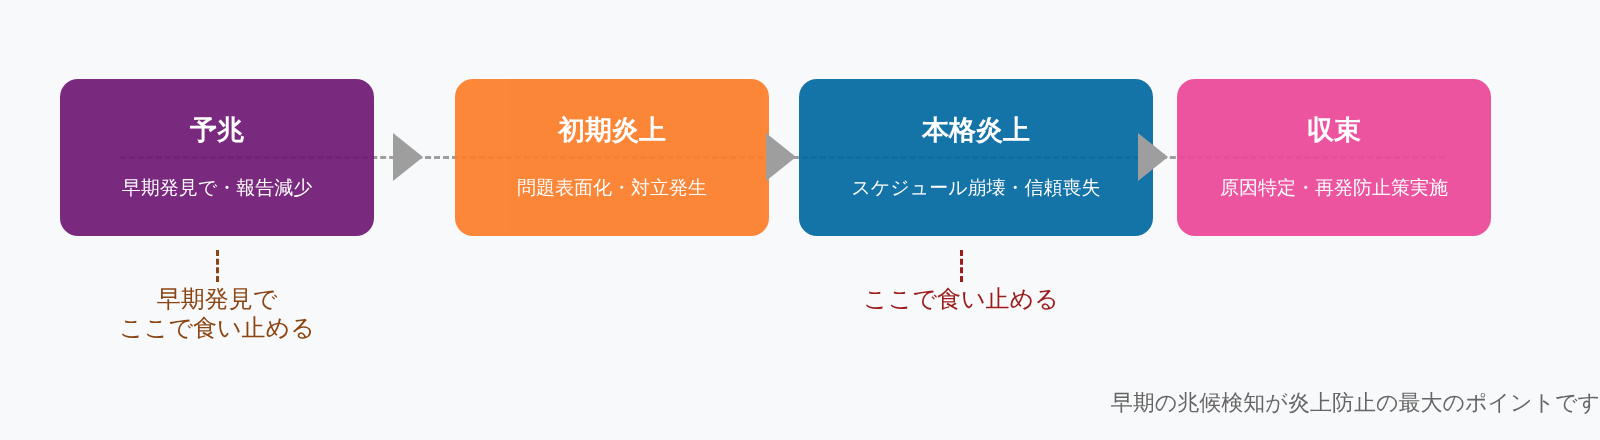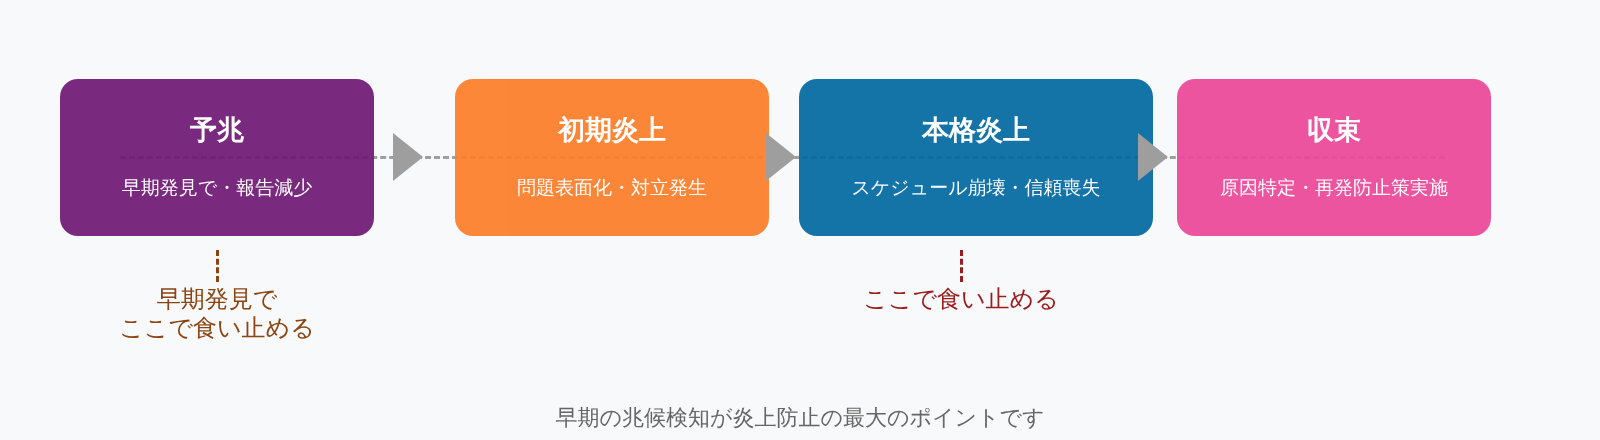--- a/index.html
+++ b/index.html
@@ -38,22 +38,22 @@
     }
     .note-line {
       position: absolute; top: 250px; height: 32px; width: 0;
       border-left: 3px dashed;
     }
     .note {
       position: absolute; top: 285px; width: 300px; margin-left: -150px;
       text-align: center; font-size: 24px; line-height: 29px;
     }
     .footer {
-      position: absolute; left: 0; right: 0; top: 403px;
-      text-align: center; font-size: 22px; color: #666666;
+      position: absolute; left: 0; right: 0; top: 388px;
+      text-align: right; font-size: 22px; color: #666666;
     }
   </style>
 </head>
 <body>
 
 <div>
   <div class="flow-line"></div>
 
   <div class="stage" style="left:60px;background:#701a75;">
     <div class="title">予兆</div>

